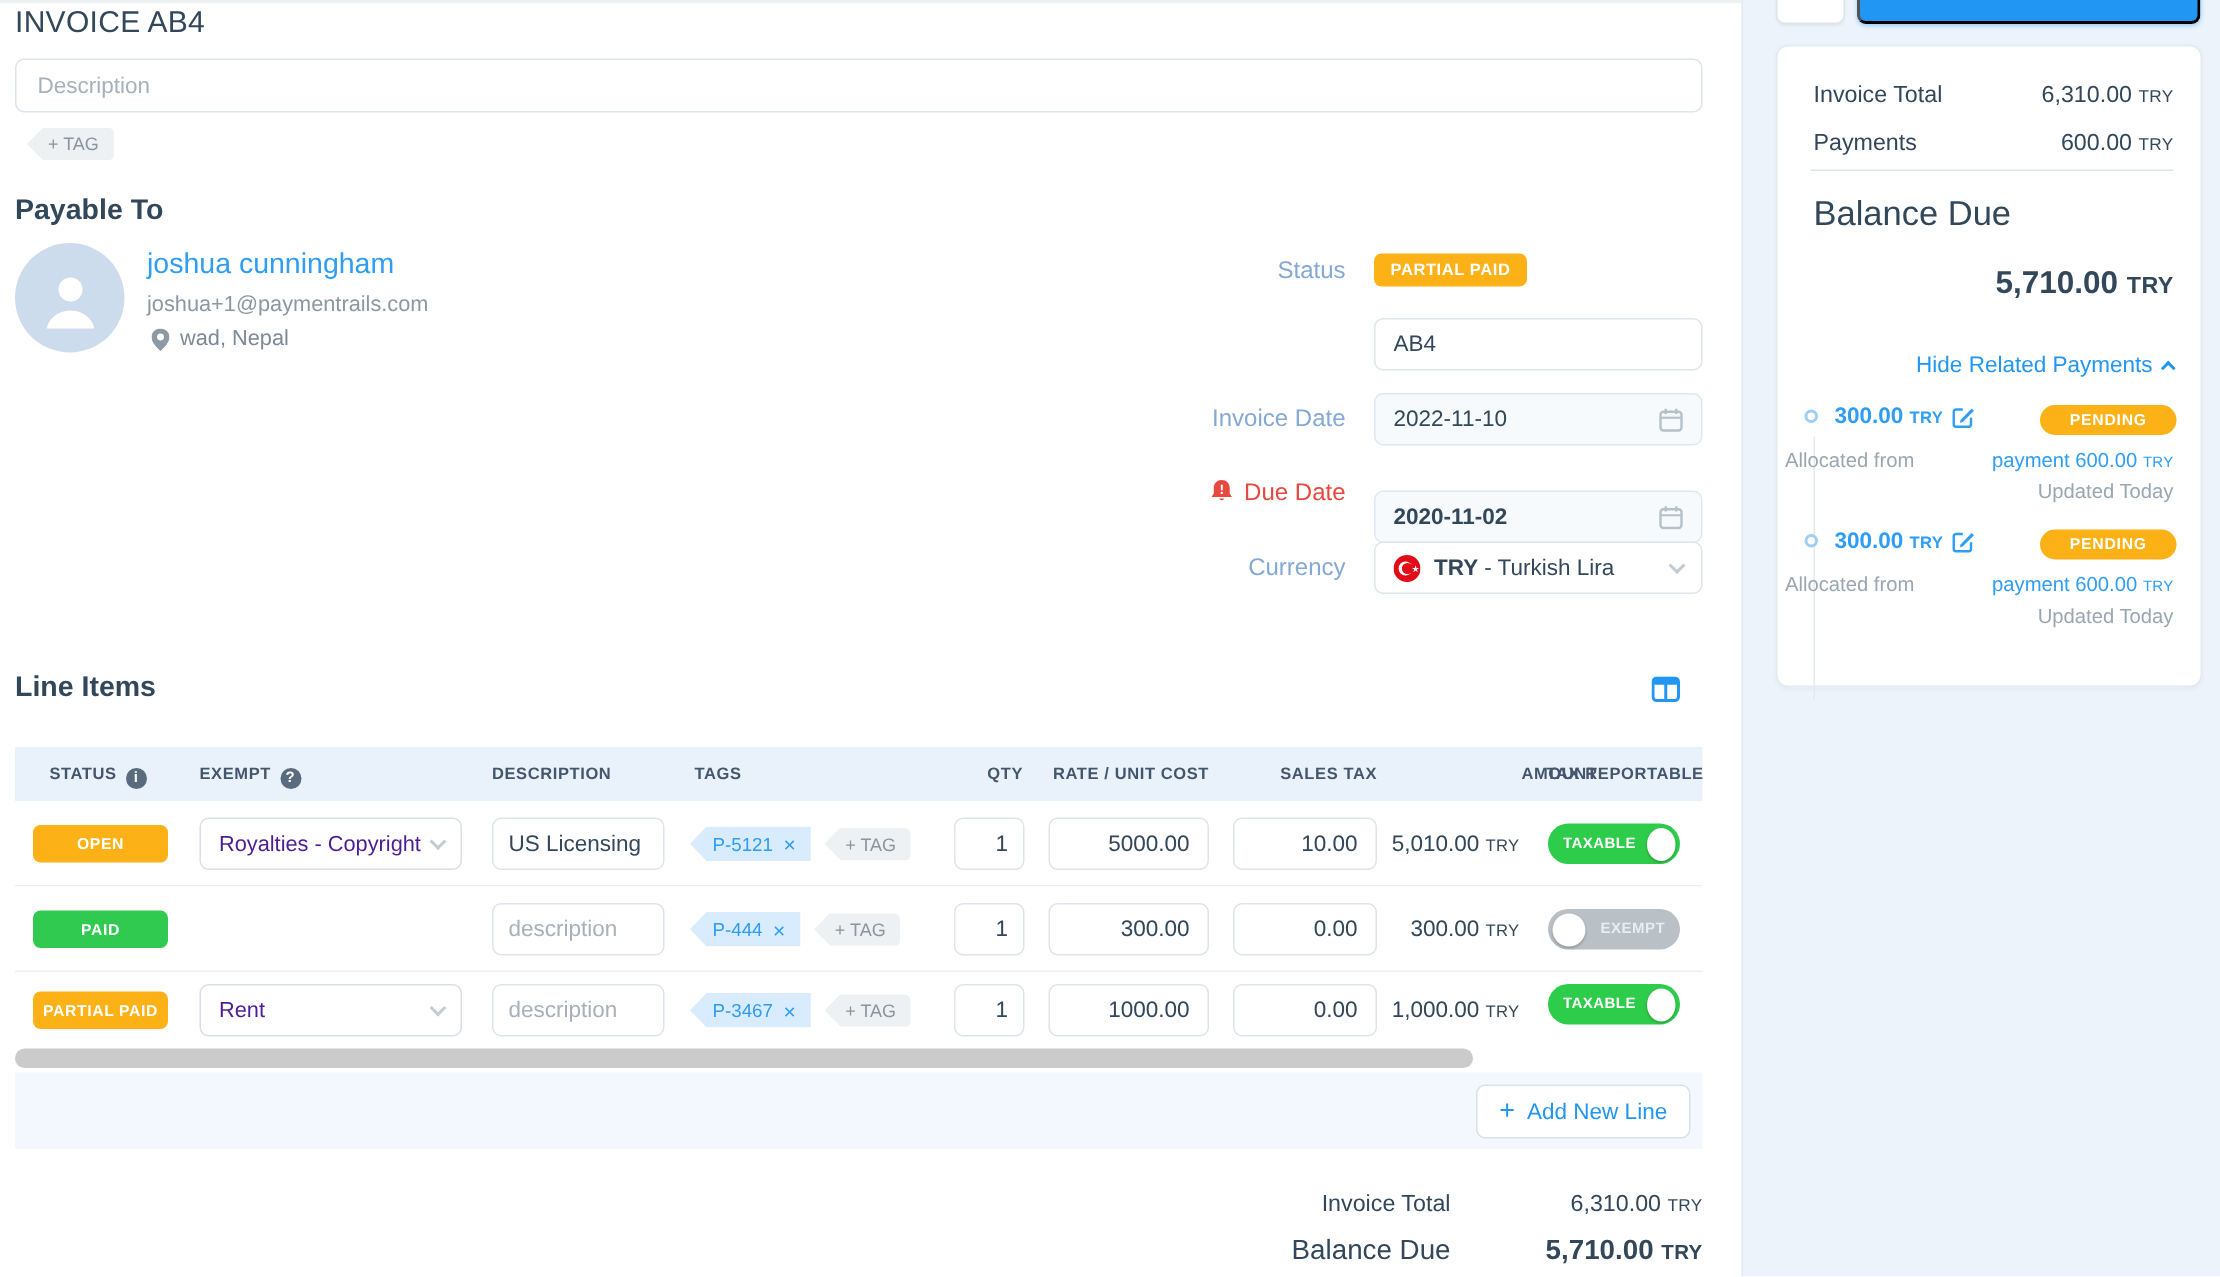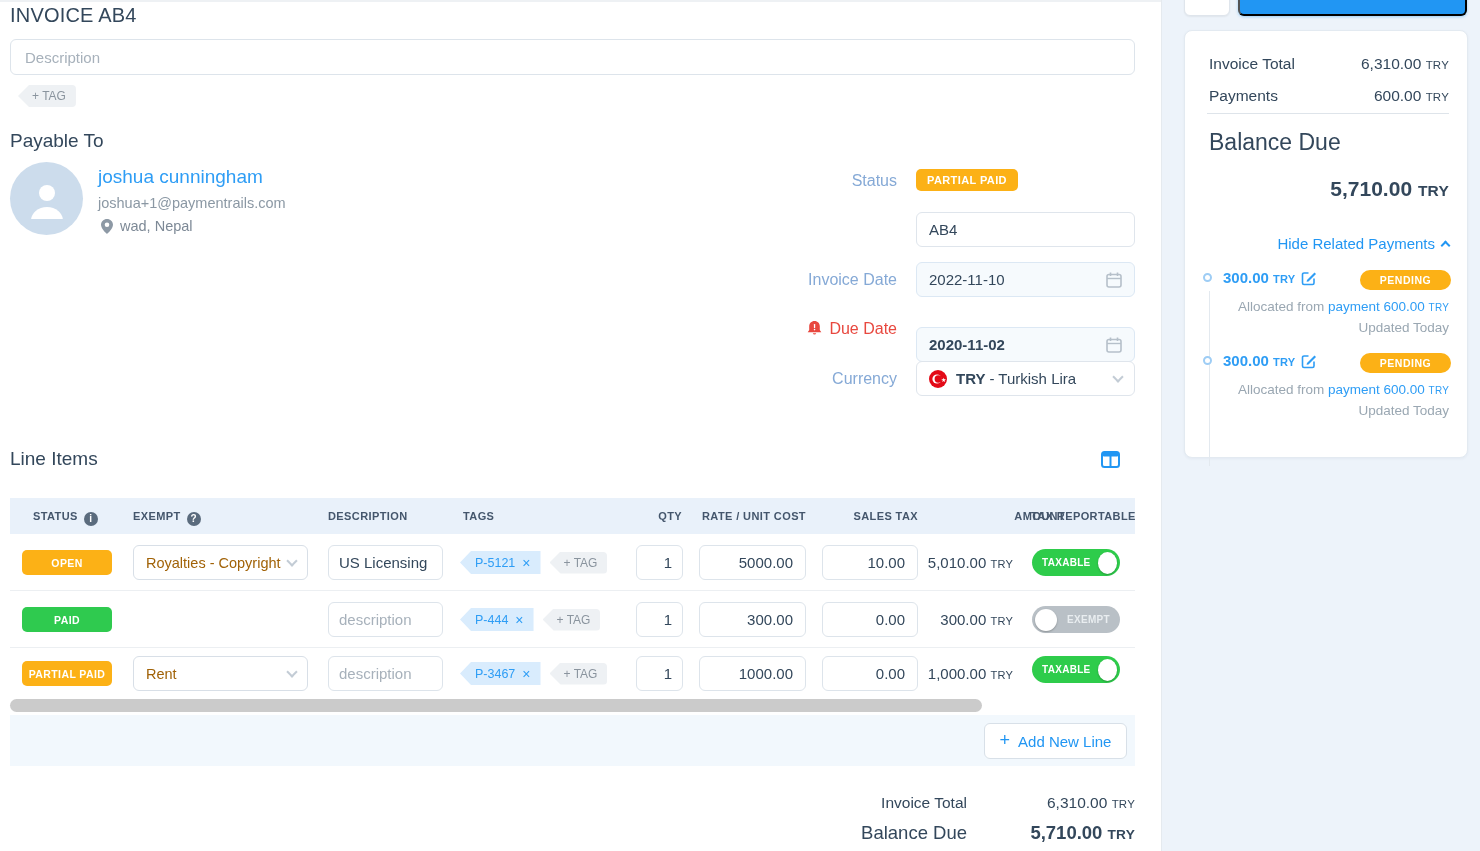--- a/index.html
+++ b/index.html
@@ -18,21 +18,21 @@
   
   .page-title { left:10px; top:4px; font-size:20px; font-weight:500; color:#33475b; letter-spacing:0.2px; }
   .desc-input { left:10px; top:39px; width:1125px; height:36px; border:1px solid #dde4eb; border-radius:6px;
                 padding:0 14px; font-size:15px; color:#33475b; background:#fff; }
   .tag-chip { display:inline-flex; align-items:center; height:22px; padding:0 10px 0 14px; background:#eef1f4;
               color:#8a949e; font-size:12px; clip-path:polygon(11px 0, 100% 0, 100% 100%, 11px 100%, 0 50%);
               border-radius:4px; cursor:pointer; white-space:nowrap; }
   .top-tag { left:18px; top:85px; }
 
   
-  .section-h { font-size:19px; font-weight:400; color:#33475b; }
+  .section-h { font-size:19px; font-weight:700; color:#33475b; }
   .payable-h { left:10px; top:130px; }
   .avatar { left:10px; top:162px; width:73px; height:73px; border-radius:50%; background:#ccdcec;
             display:flex; align-items:center; justify-content:center; overflow:hidden; }
   .r-name { left:98px; top:166px; font-size:19px; color:#2e9df5; cursor:pointer; }
   .r-email { left:98px; top:195px; font-size:14.5px; color:#8b98a4; }
   .r-loc { left:101px; top:218px; font-size:14.5px; color:#7d8996; display:flex; align-items:center; gap:7px; }
 
   
   .f-label { left:640px; width:257px; text-align:right; font-size:16px; color:#85a9d6; line-height:35px; }
   .f-label.red { color:#e8483f; }
@@ -59,21 +59,21 @@
   .circle-ic { display:inline-block; width:14px; height:14px; border-radius:50%; background:#5a6b7d; color:#fff;
                font-size:10px; font-weight:bold; text-align:center; line-height:14px; vertical-align:-2px; margin-left:6px; }
   .trow { position:relative; height:57px; border-bottom:1px solid #eceff2; background:#fff; }
   .trow:last-child { border-bottom:none; height:52px; }
   .badge { position:absolute; left:12px; top:16px; width:90px; height:25px; border-radius:5px; color:#fff;
            font-size:10.5px; font-weight:bold; letter-spacing:0.4px; display:flex; align-items:center; justify-content:center; white-space:nowrap; }
   .trow:last-child .badge { top:13px; }
   .badge-open, .badge-partial { background:#fcb116; }
   .badge-paid { background:#2fca4f; }
   .sel { position:absolute; left:123px; top:11px; width:175px; height:35px; border:1px solid #d8dfe7; border-radius:6px;
-         background:#fff; font-size:14.5px; color:#a16207; display:flex; align-items:center; padding:0 10px 0 12px; cursor:pointer; }
+         background:#fff; font-size:14.5px; color:#4c1d95; display:flex; align-items:center; padding:0 10px 0 12px; cursor:pointer; }
   .sel .chev { position:absolute; right:11px; top:15px; }
   .trow:last-child .sel, .trow:last-child .cell-in, .trow:last-child .tags-cell, .trow:last-child .amount, .trow:last-child .toggle { top:8px; }
   .cell-in { position:absolute; top:11px; height:35px; border:1px solid #dde4eb; border-radius:6px; background:#fff;
              font-size:15px; color:#33475b; padding:0 10px; }
   .in-desc { left:318px; width:115px; }
   .in-qty { left:626px; width:47px; text-align:right; }
   .in-rate { left:689px; width:107px; text-align:right; padding-right:12px; }
   .in-tax { left:812px; width:96px; text-align:right; padding-right:12px; }
   .tags-cell { position:absolute; left:450px; top:17px; display:flex; gap:9px; align-items:center; }
   .trow:last-child .tags-cell { top:14px; }
@@ -114,21 +114,21 @@
   .card .divider { position:absolute; left:22px; right:18px; top:82px; height:1px; background:#dee4ea; }
   .bd-head { position:absolute; left:24px; top:98px; font-size:23px; color:#33475b; }
   .bd-val { position:absolute; right:18px; top:146px; font-size:21px; font-weight:bold; color:#33475b; }
   .hide-link { position:absolute; right:18px; top:204px; font-size:15px; color:#2196f3; cursor:pointer; display:flex; align-items:center; }
   .timeline { position:absolute; left:24px; top:260px; width:1px; height:175px; background:#e3e9ef; }
   .pay-dot { position:absolute; left:18px; width:9px; height:9px; border:2px solid #9ecdf5; border-radius:50%; background:#fff; }
   .pay-amt { position:absolute; left:38px; font-size:15px; font-weight:bold; color:#2e9df5; cursor:pointer; display:flex; align-items:center; gap:6px; white-space:nowrap; }
   .pay-badge { position:absolute; left:175px; width:91px; height:20px; background:#fcb116; border-radius:10px; color:#fff;
                font-size:10.5px; font-weight:bold; letter-spacing:0.5px; display:flex; align-items:center; justify-content:center; }
   .pay-alloc { position:absolute; right:18px; font-size:13.5px; color:#9aa7b2; white-space:nowrap; }
-  .pay-alloc .lnk { color:#2e9df5; cursor:pointer; }
+  .pay-alloc .lnk { color:#2e9df5; cursor:pointer;margin-left:48px; }
   .pay-upd { position:absolute; right:18px; font-size:13.5px; color:#9aa7b2; }
 
   svg { display:block; }
 </style>
 </head>
 <body>
 
 <div class="screen">
 
   <h1 class="abs page-title">INVOICE AB4</h1>

